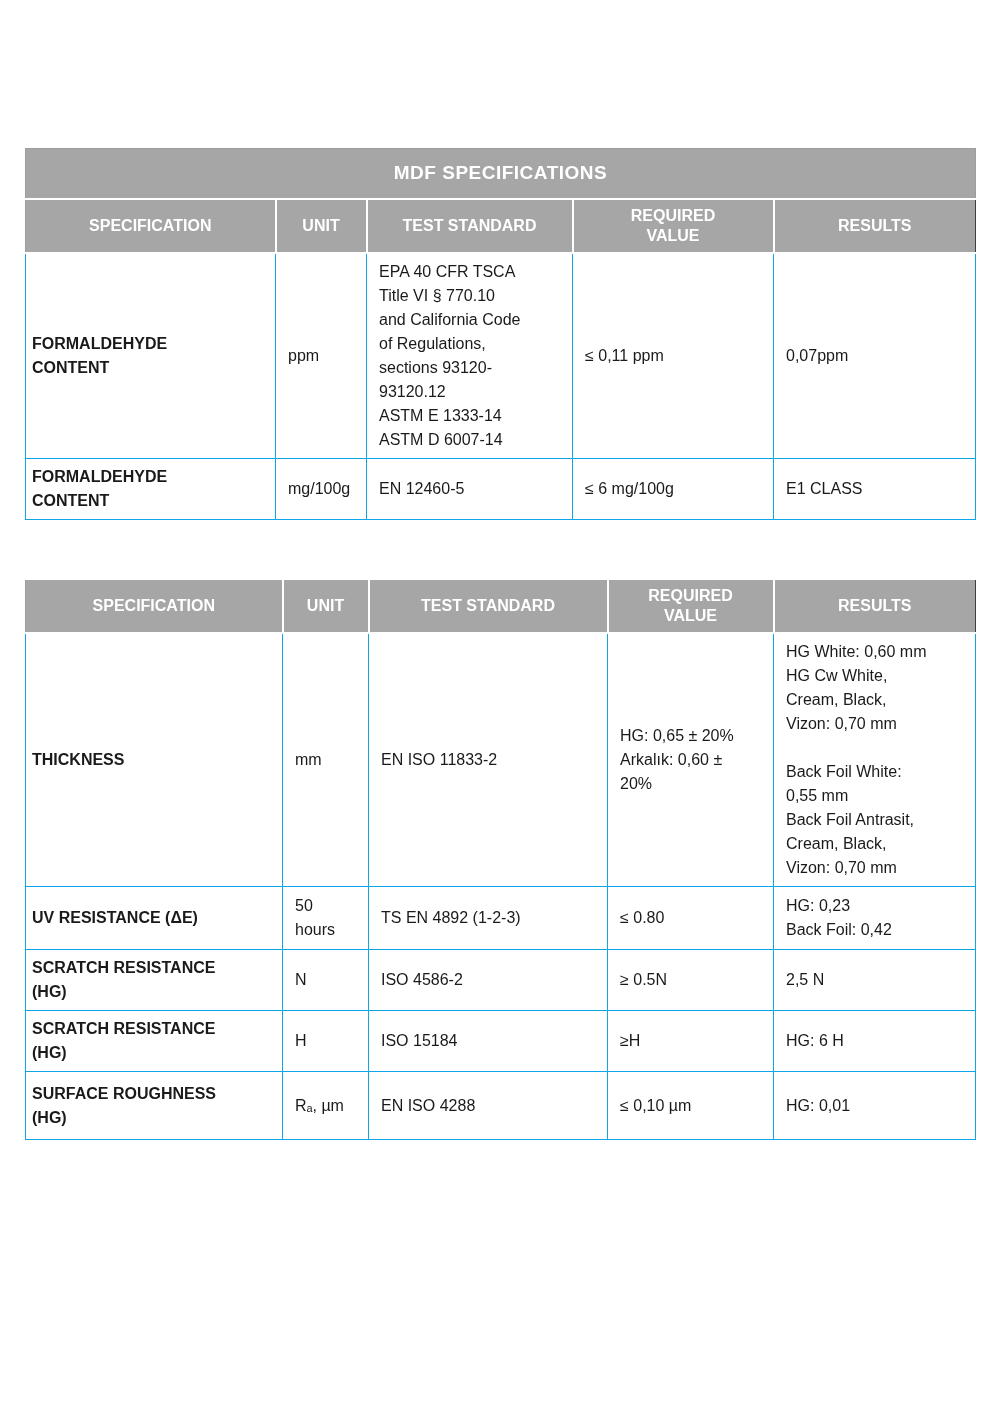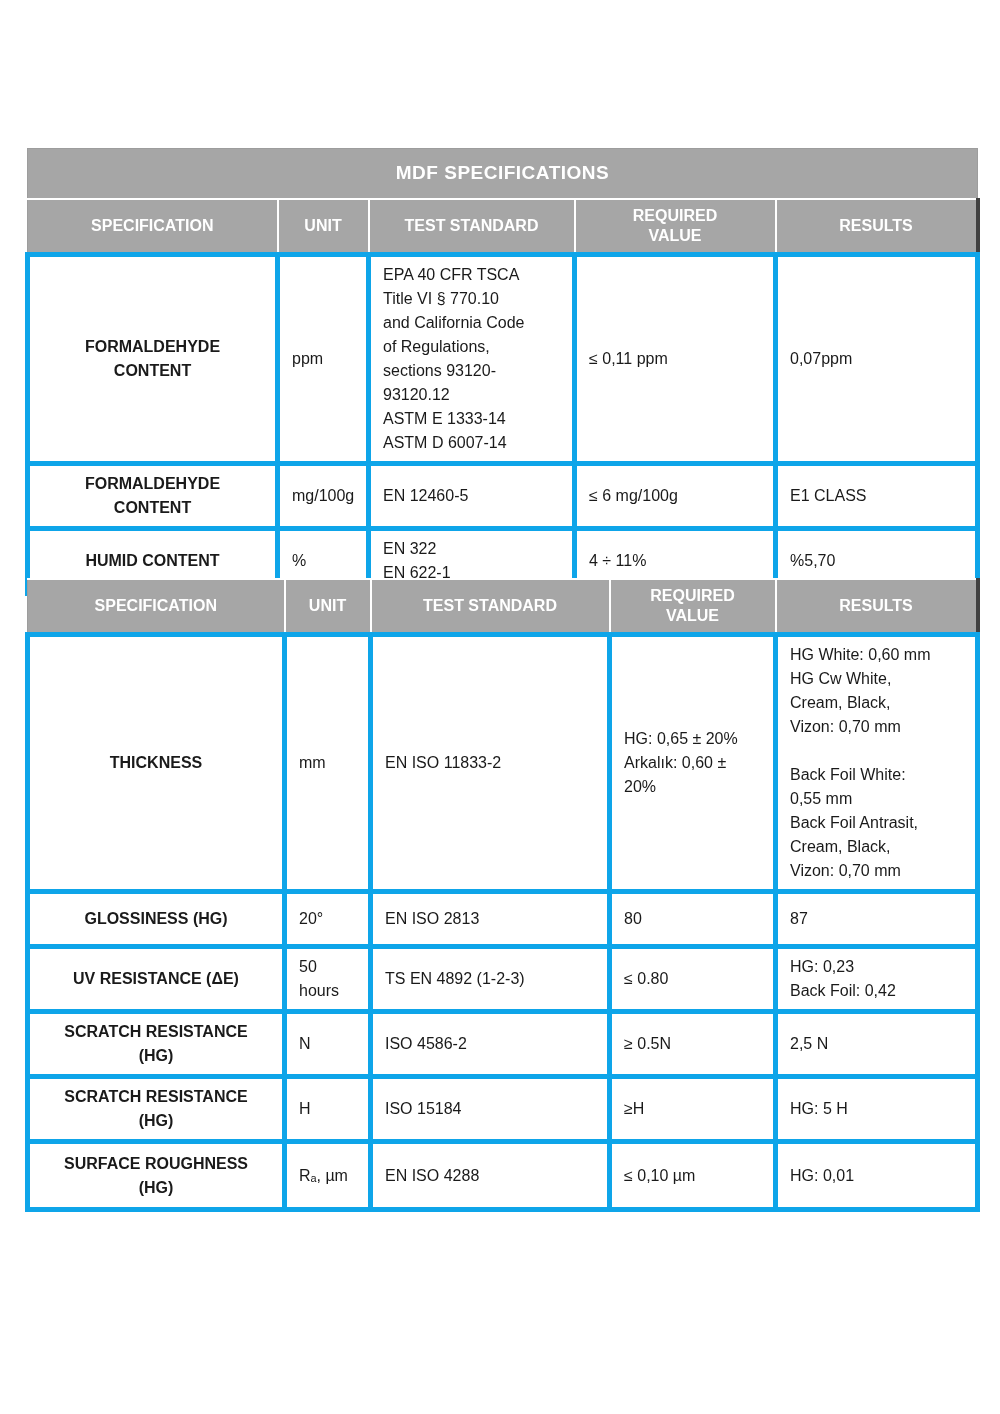--- a/index.html
+++ b/index.html
@@ -45,34 +45,34 @@
     font-weight: bold;
     font-size: 16px;
     text-align: center;
     vertical-align: middle;
     border: 2px solid #ffffff;
     white-space: pre-line;
     line-height: 1.25;
     padding: 6px 4px;
   }
   th:first-child { border-left: 1px solid #9d9d9d; }
-  th:last-child { border-right: 4px solid #404040; }
+  th:last-child { border-right: 1px solid #404040; }
   .mdf-table th { height: 48px; }
   .foil-table th { height: 45px; }
 
   td {
-    border: 5px solid #0ea5e9;
+    border: 1px solid #0ea5e9;
     vertical-align: middle;
     padding: 6px 12px;
     white-space: pre-line;
     text-align: left;
   }
   td.spec {
     font-weight: bold;
-    text-align: center;
+    text-align: left;
     padding: 6px 6px;
   }
 </style>
 </head>
 <body>
 
 <div class="page">
 
   <table class="mdf-table">
     <colgroup>
@@ -110,28 +110,20 @@
       <td>0,07ppm</td>
     </tr>
     <tr style="height:53px">
       <td class="spec">FORMALDEHYDE
 CONTENT</td>
       <td>mg/100g</td>
       <td>EN 12460-5</td>
       <td>≤ 6 mg/100g</td>
       <td>E1 CLASS</td>
     </tr>
-    <tr style="height:63px">
-      <td class="spec">HUMID CONTENT</td>
-      <td>%</td>
-      <td>EN 322
-EN 622-1</td>
-      <td>4 ÷ 11%</td>
-      <td>%5,70</td>
-    </tr>
   </tbody>
     </table>
 
   <table class="foil-table">
     <colgroup>
       <col style="width:257px">
         <col style="width:86px">
         <col style="width:239px">
         <col style="width:166px">
         <col style="width:202px">
@@ -156,27 +148,20 @@
 HG Cw White,
 Cream, Black,
 Vizon: 0,70 mm
 
 Back Foil White:
 0,55 mm
 Back Foil Antrasit,
 Cream, Black,
 Vizon: 0,70 mm</td>
     </tr>
-    <tr style="height:55px">
-      <td class="spec">GLOSSINESS (HG)</td>
-      <td>20°</td>
-      <td>EN ISO 2813</td>
-      <td>80</td>
-      <td>87</td>
-    </tr>
     <tr style="height:63px">
       <td class="spec">UV RESISTANCE (ΔE)</td>
       <td>50
 hours</td>
       <td>TS EN 4892 (1-2-3)</td>
       <td>≤ 0.80</td>
       <td>HG: 0,23
 Back Foil: 0,42</td>
     </tr>
     <tr style="height:60px">
@@ -186,21 +171,21 @@
       <td>ISO 4586-2</td>
       <td>≥ 0.5N</td>
       <td>2,5 N</td>
     </tr>
     <tr style="height:60px">
       <td class="spec">SCRATCH RESISTANCE
 (HG)</td>
       <td>H</td>
       <td>ISO 15184</td>
       <td>≥H</td>
-      <td>HG: 5 H</td>
+      <td>HG: 6 H</td>
     </tr>
     <tr style="height:68px">
       <td class="spec">SURFACE ROUGHNESS
 (HG)</td>
       <td>Rₐ, µm</td>
       <td>EN ISO 4288</td>
       <td>≤ 0,10 µm</td>
       <td>HG: 0,01</td>
     </tr>
   </tbody>

